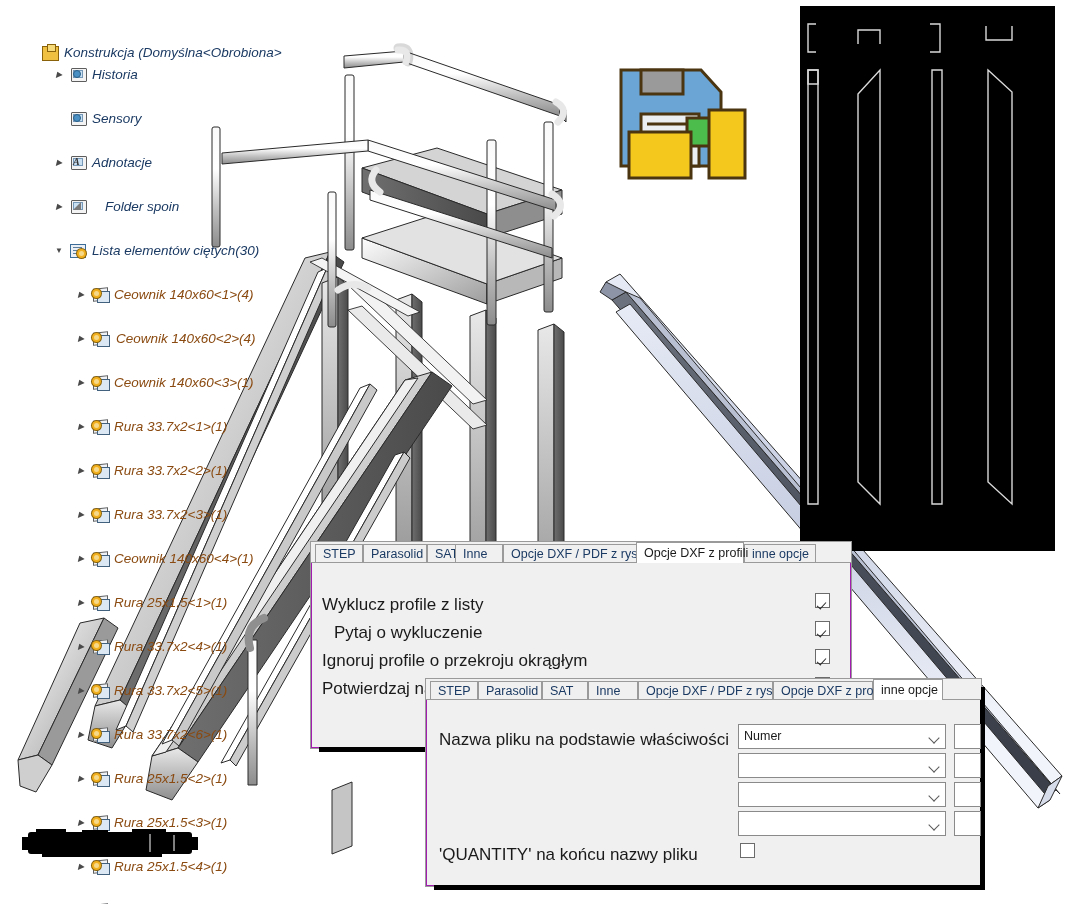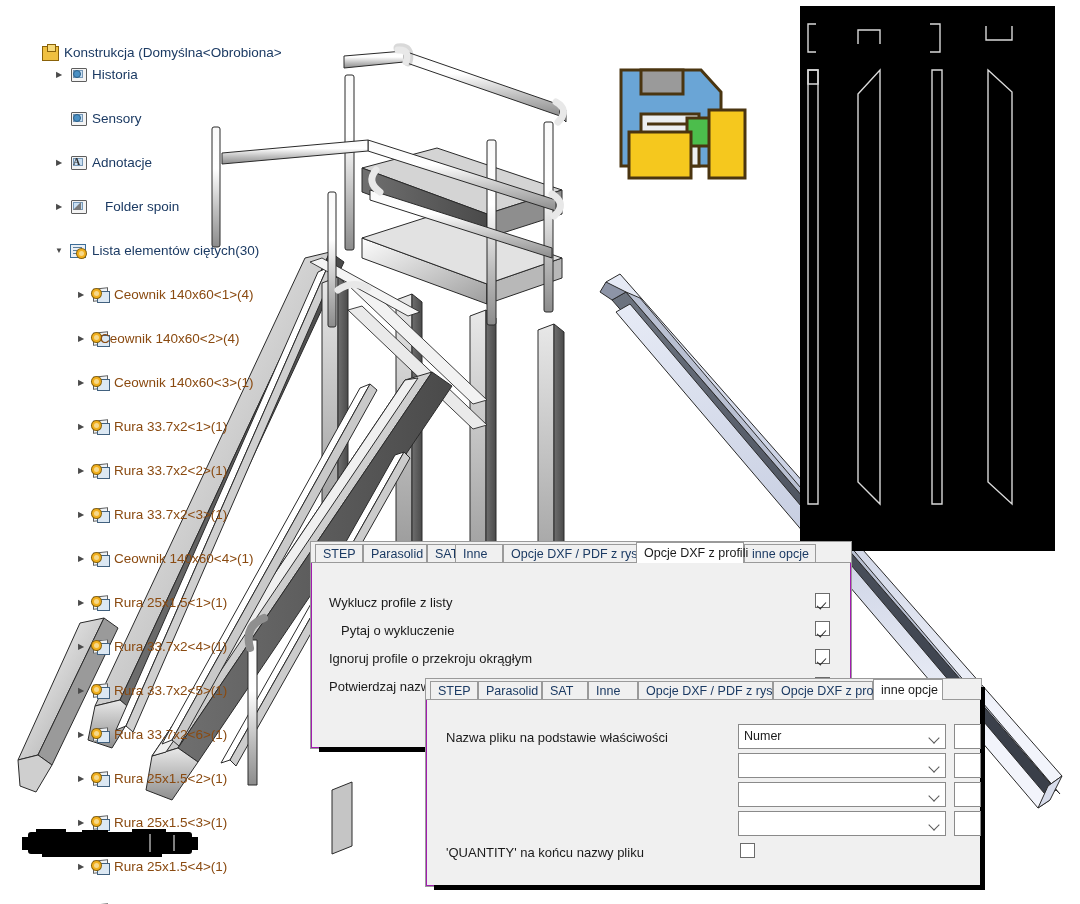--- a/index.html
+++ b/index.html
@@ -7,21 +7,21 @@
     width:1080px;height:904px;
     background:#ffffff;
     font-family:"Liberation Sans", sans-serif;
     overflow:hidden;
     position:relative;
   }
   #stage{position:absolute;left:0;top:0;width:1080px;height:904px;overflow:hidden;background:#fff;}
 
   
   #tree{position:absolute;left:40px;top:42px;width:300px;z-index:30;user-select:none;}
-  .trow{position:relative;height:22px;line-height:22px;white-space:nowrap;font-size:13.5px;color:#1b3a63;}
+  .trow{position:relative;height:22px;line-height:22px;white-space:nowrap;font-size:13.5px;color:#1b3a63;font-style:italic;}
   .trow .arrow{
     position:absolute;width:10px;height:22px;line-height:22px;text-align:center;
     font-size:8px;color:#4a4a4a;
   }
   .trow .ico{position:absolute;width:17px;height:17px;top:2px;}
   .trow .lbl{position:absolute;white-space:nowrap;}
   .lbl.root{color:#1b3a63;}
   .lbl.orange{color:#8a4a10;}
   .lbl.blue{color:#1b3a63;}
 
@@ -98,21 +98,21 @@
   .tabstrip{position:relative;height:20px;background:#f0f0f0;}
   .tab{
     position:absolute;top:2px;height:18px;line-height:18px;
     border:1px solid #9a9a9a;border-bottom:none;background:#f0f0f0;
     font-size:12.5px;color:#1b3a63;padding:0 7px;box-sizing:border-box;white-space:nowrap;
   }
   .tab.active{background:#ffffff;top:0;height:21px;line-height:20px;z-index:5;color:#1a1a1a;}
   .tabline{position:absolute;left:0;right:0;top:20px;height:1px;background:#9a9a9a;}
 
   .dlgbody{position:absolute;left:1px;right:1px;top:21px;bottom:1px;background:#f0f0f0;}
-  .optrow{position:absolute;font-size:13px;color:#1a1a1a;white-space:nowrap;margin-left:7px;}
+  .optrow{position:absolute;font-size:17px;color:#1a1a1a;white-space:nowrap;}
   .chk{
     position:absolute;width:15px;height:15px;border:1px solid #6b6b6b;background:#fff;
     box-sizing:border-box;
   }
   .chk.on:after{
     content:"";position:absolute;left:3px;top:6px;width:4px;height:8px;
     border:solid #2a2a2a;border-width:0 1.6px 1.6px 0;transform:rotate(42deg);
   }
   .combo{
     position:absolute;height:25px;border:1px solid #8a8a8a;background:#fff;box-sizing:border-box;
@@ -328,21 +328,21 @@
           <span class="lbl blue" style="left: 52px;">Lista elementów ciętych(30)</span>
         </div>
         <div class="trow" style="top: 110px; position: relative; height: 22px;">
           <span class="arrow" style="left: 36px;">▶</span>
           <span class="ico" style="left: 52px;"><span class="ic-box"><span class="ic-cut"></span><span class="ic-cut2"></span><span class="ic-gear"></span></span></span>
           <span class="lbl orange" style="left: 74px;">Ceownik 140x60&lt;1&gt;(4)</span>
         </div>
         <div class="trow" style="top: 132px; position: relative; height: 22px;">
           <span class="arrow" style="left: 36px;">▶</span>
           <span class="ico" style="left: 52px;"><span class="ic-box"><span class="ic-cut"></span><span class="ic-cut2"></span><span class="ic-gear"></span></span></span>
-          <span class="lbl orange" style="left: 60px;">Ceownik 140x60&lt;2&gt;(4)</span>
+          <span class="lbl orange" style="left: 76px;">Ceownik 140x60&lt;2&gt;(4)</span>
         </div>
         <div class="trow" style="top: 154px; position: relative; height: 22px;">
           <span class="arrow" style="left: 36px;">▶</span>
           <span class="ico" style="left: 52px;"><span class="ic-box"><span class="ic-cut"></span><span class="ic-cut2"></span><span class="ic-gear"></span></span></span>
           <span class="lbl orange" style="left: 74px;">Ceownik 140x60&lt;3&gt;(1)</span>
         </div>
         <div class="trow" style="top: 176px; position: relative; height: 22px;">
           <span class="arrow" style="left: 36px;">▶</span>
           <span class="ico" style="left: 52px;"><span class="ic-box"><span class="ic-cut"></span><span class="ic-cut2"></span><span class="ic-gear"></span></span></span>
           <span class="lbl orange" style="left: 74px;">Rura 33.7x2&lt;1&gt;(1)</span>

